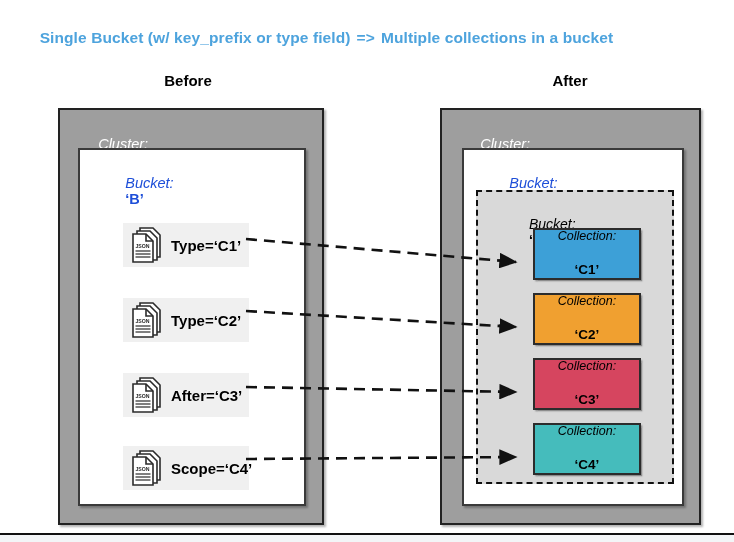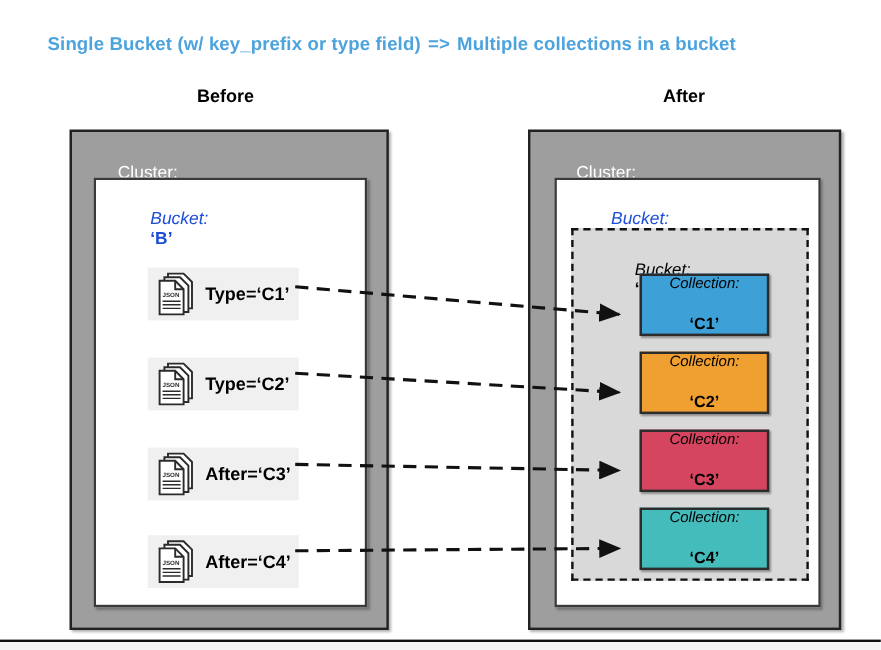--- a/index.html
+++ b/index.html
@@ -59,21 +59,21 @@
   #cluster-after  { left: 440px; top: 108px; width: 261px; height: 417px; }
 
   .cluster-label {
     position: absolute;
     left: 14px;
     top: 10px;
     font-size: 14.5px;
     color: #ffffff;
     white-space: pre;
   }
-  .cluster-label .kw { font-weight: normal; }
+  .cluster-label .kw { font-style: italic; font-weight: normal; }
   .cluster-label .val { font-weight: bold; font-style: normal; }
 
   
   .bucket-box {
     position: absolute;
     background: #ffffff;
     border: 2px solid #3a3a3a;
     box-sizing: border-box;
     box-shadow: 2px 2px 2px rgba(0,0,0,0.28);
   }
@@ -277,21 +277,21 @@
             <path d="M4 8 h13 l7 7 v21 h-20 z" fill="#ffffff" stroke="#2b2b2b" stroke-width="1.6"></path>
             <path d="M17 8 v7 h7" fill="none" stroke="#2b2b2b" stroke-width="1.6"></path>
             <text x="13.5" y="21.5" font-family="'Liberation Sans',sans-serif" font-size="5.2" font-weight="bold" text-anchor="middle" fill="#2b2b2b">JSON</text>
             <g stroke="#2b2b2b" stroke-width="1.2">
               <line x1="6.5" y1="25" x2="21.5" y2="25"></line>
               <line x1="6.5" y1="28" x2="21.5" y2="28"></line>
               <line x1="6.5" y1="31" x2="21.5" y2="31"></line>
             </g>
           </svg>
         </div>
-        <span class="doc-label">After=‘C4’</span>
+        <span class="doc-label">Scope=‘C4’</span>
       </div>
 
     </div>
   </div>
 
   <div class="cluster-box" id="cluster-after">
     <div class="cluster-label">
       <span class="kw">Cluster:</span>
       <span class="val">‘C1’</span>
     </div>

